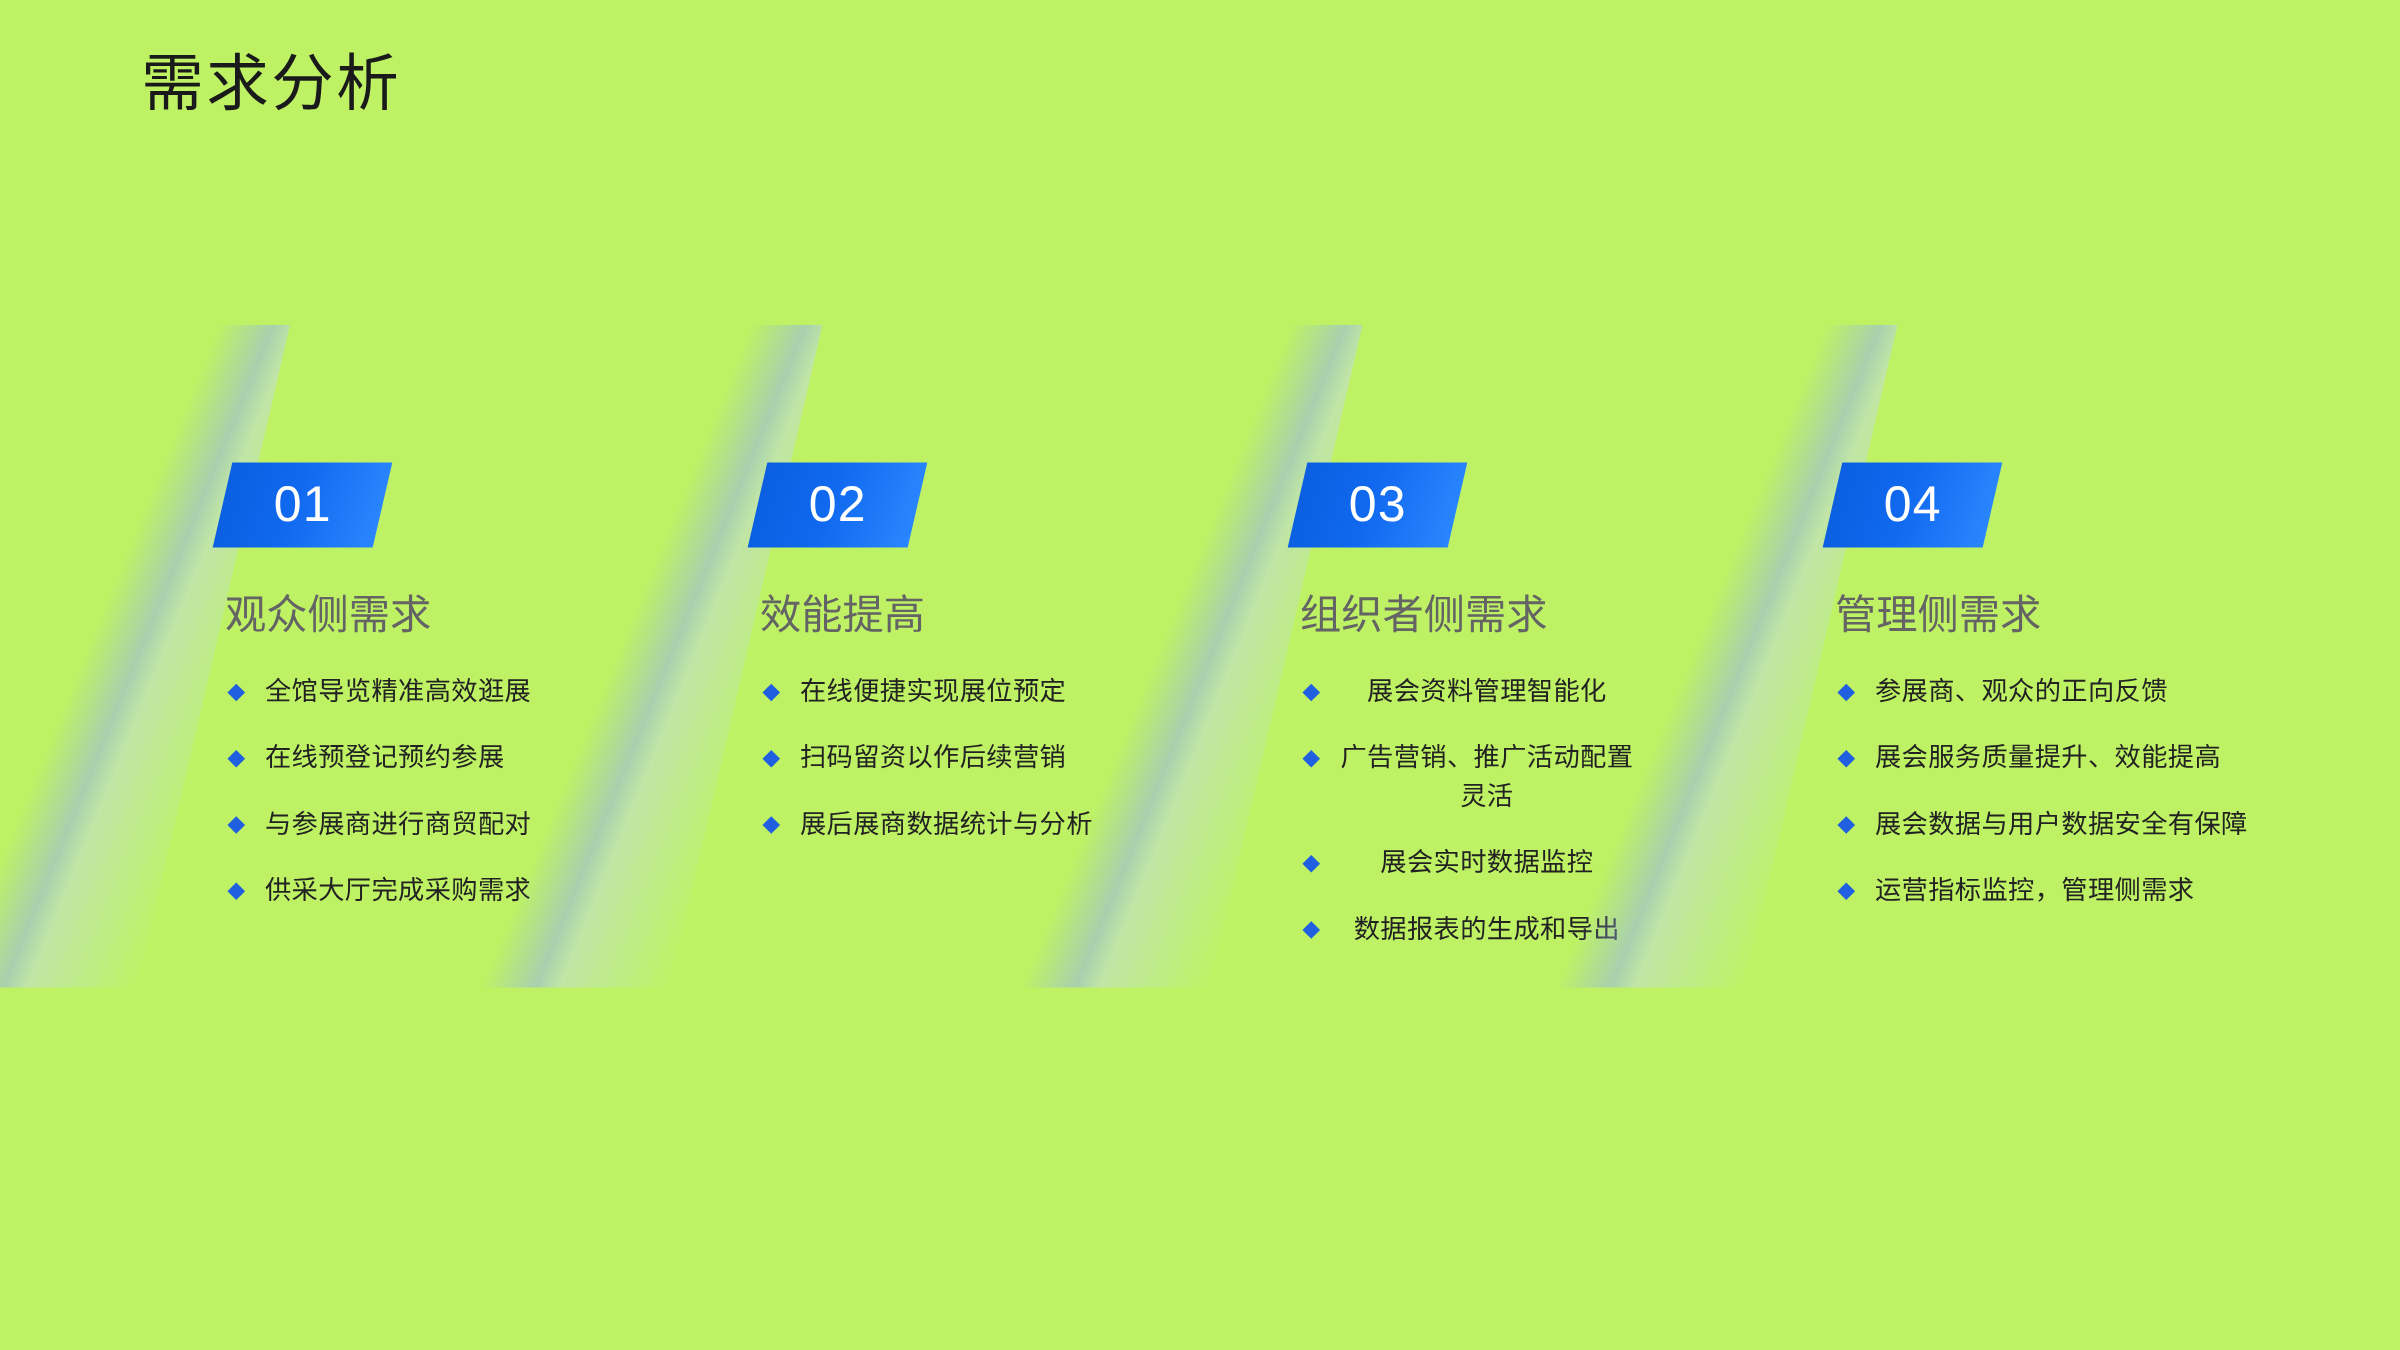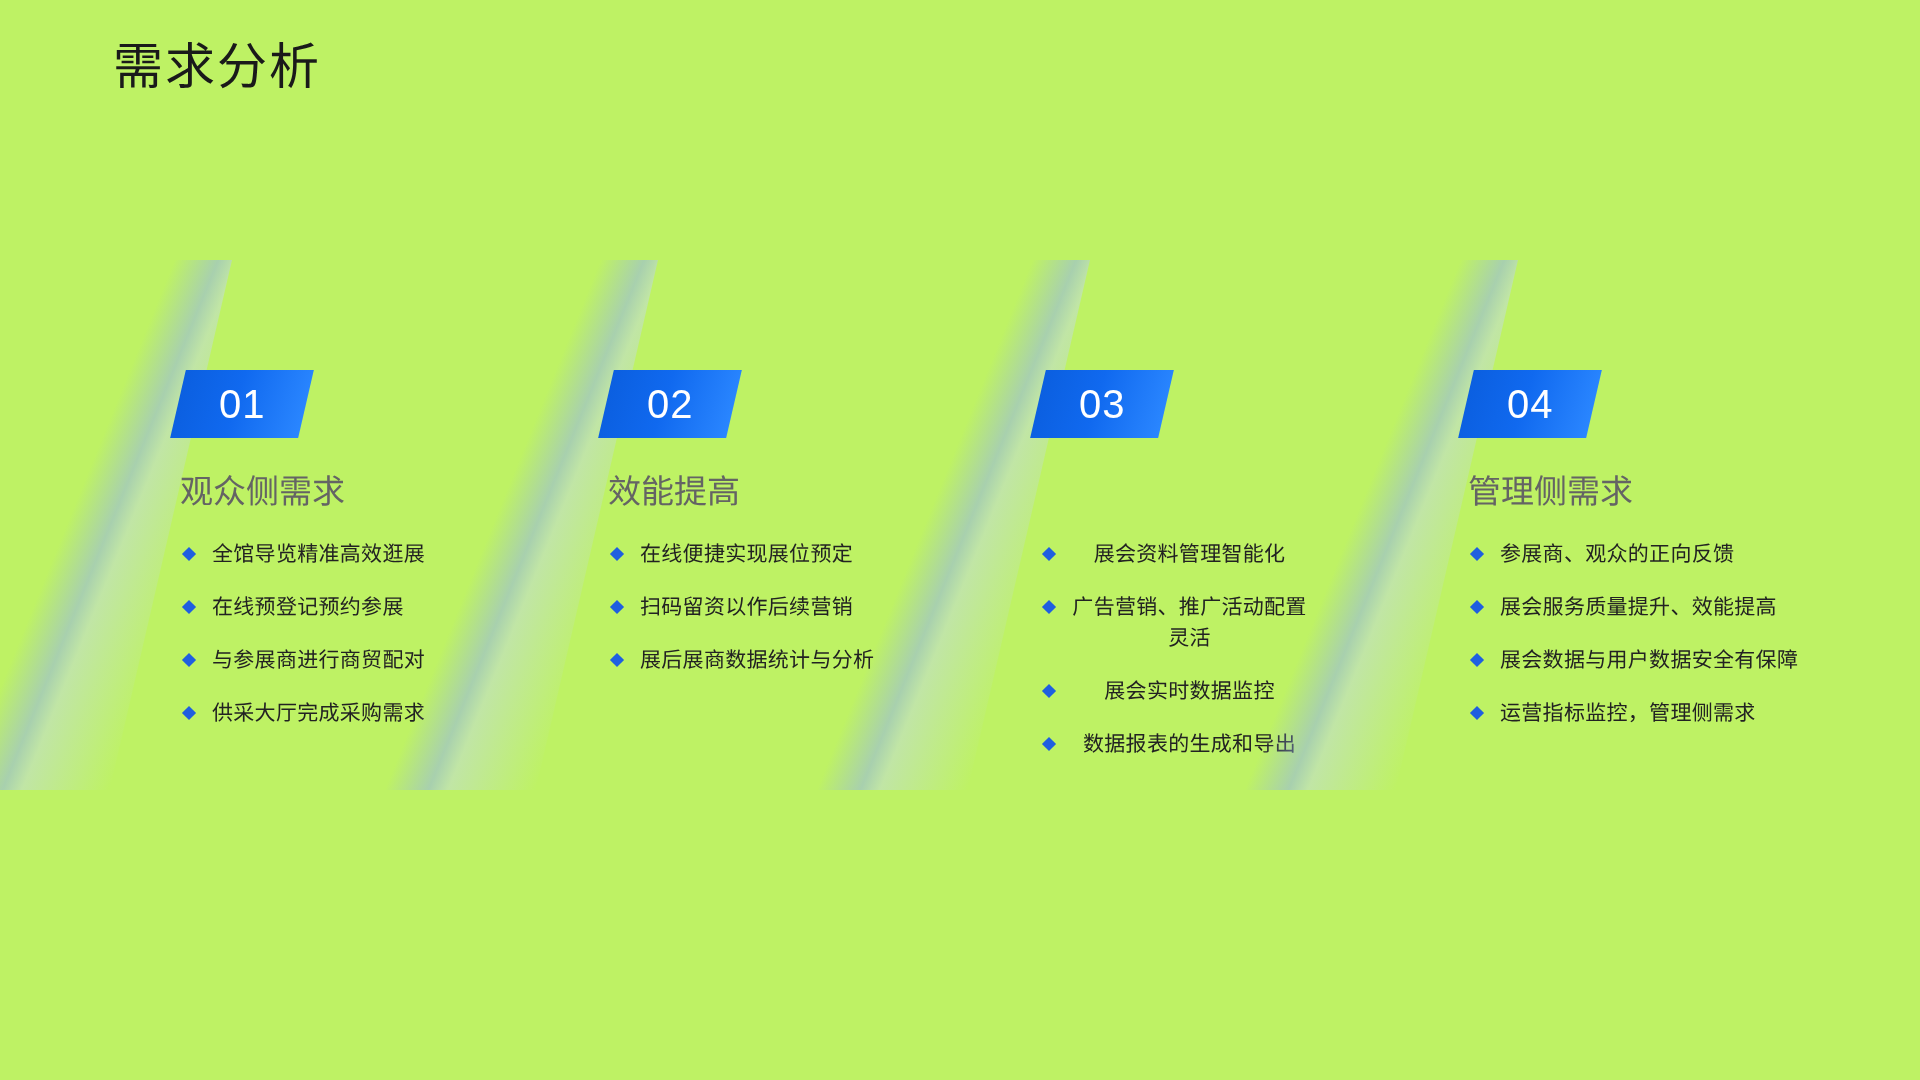--- a/index.html
+++ b/index.html
@@ -205,20 +205,21 @@
           <span class="bullet-text">展后展商数据统计与分析</span>
         </li>
       </ul>
     </div>
 
     <div class="column c3">
       <div class="stripe"></div>
       <div class="badge">
         <span class="badge-num">03</span>
       </div>
+      <div class="col-heading">组织者侧需求</div>
       <ul class="bullets">
         <li class="bullet">
           <span class="diamond"></span>
           <span class="bullet-text">展会资料管理智能化</span>
         </li>
         <li class="bullet">
           <span class="diamond"></span>
           <span class="bullet-text">广告营销、推广活动配置灵活</span>
         </li>
         <li class="bullet">

